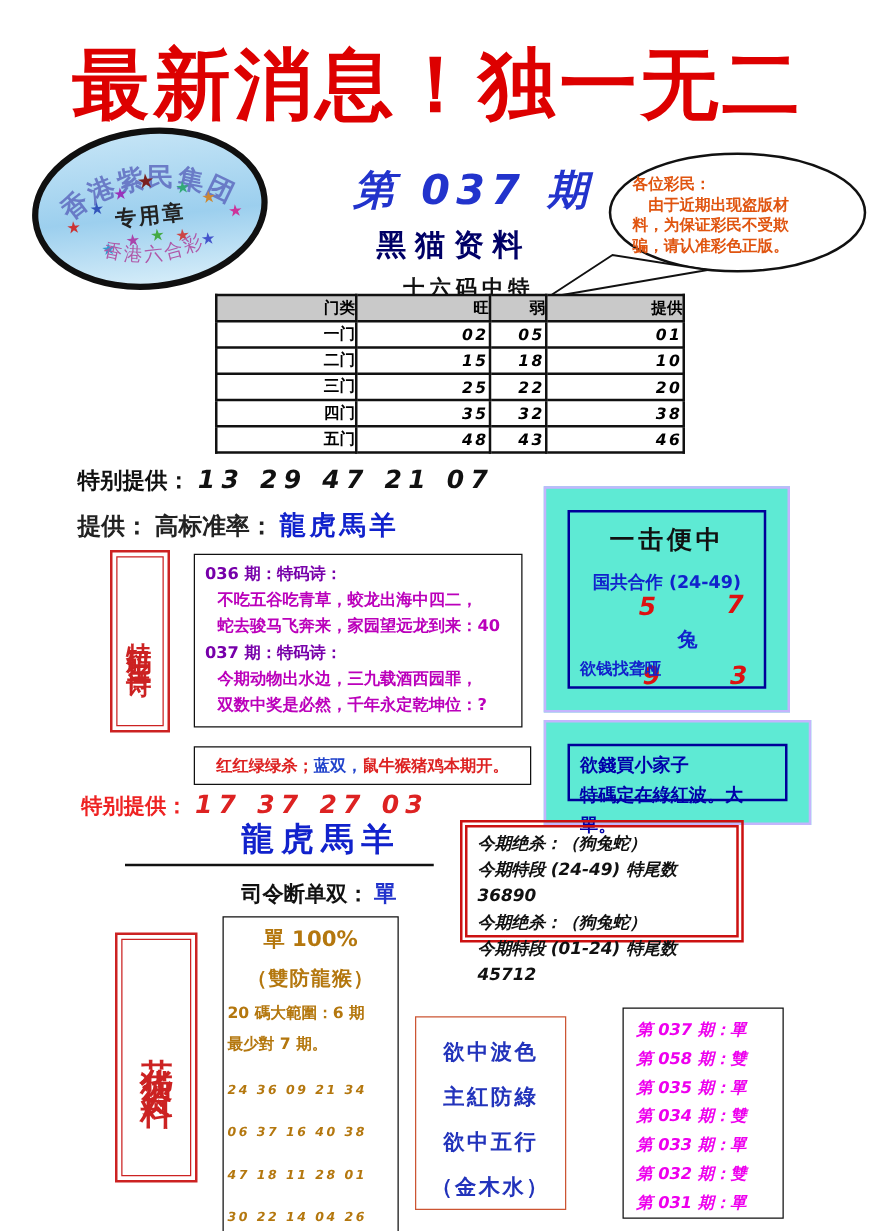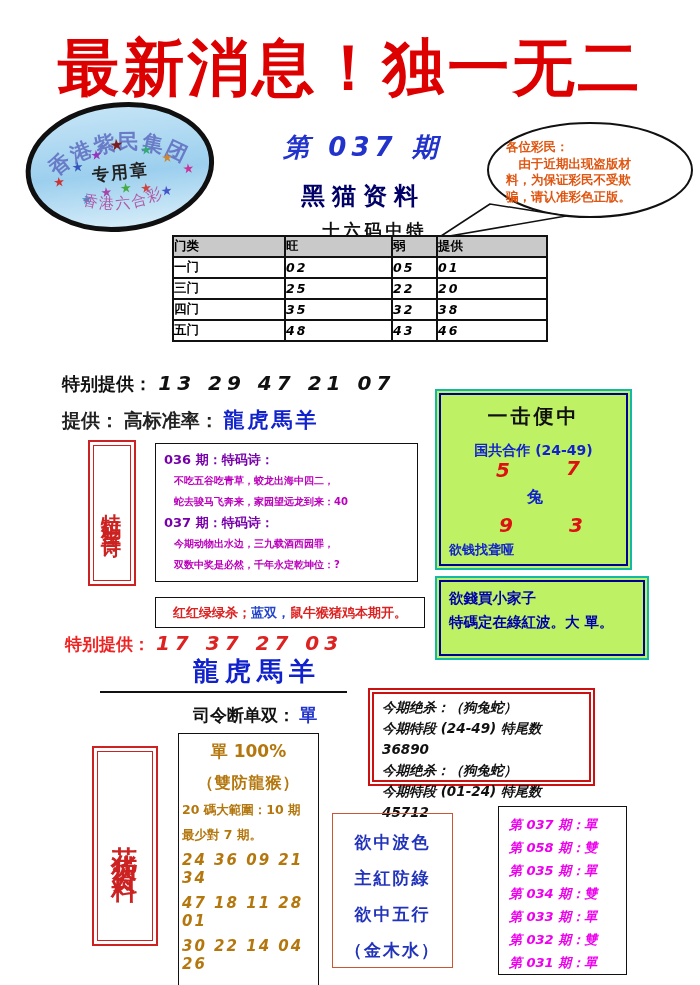--- a/index.html
+++ b/index.html
@@ -5,55 +5,55 @@
   * { margin:0; padding:0; box-sizing:border-box; }
   body { background:#ffffff; font-family:"DejaVu Sans","Liberation Sans",sans-serif; }
   .page { position:relative; width:700px; height:985px; background:#fff; overflow:hidden; margin:0 auto; }
 
   .main-title { position:absolute; top:26px; left:0; width:100%; text-align:center;
     font-family:"Liberation Serif","DejaVu Serif",serif; font-weight:bold;
     font-size:62px; color:#dd0000; letter-spacing:3px; }
 
   .stamp { position:absolute; left:22px; top:100px; transform:rotate(-6deg); }
 
-  .issue-line { position:absolute; left:228px; top:130px; width:270px; text-align:center;
-    font-size:26px; font-weight:bold; font-style:italic; color:#2233cc; letter-spacing:5px; }
+  .issue-line { position:absolute; left:244px; top:130px; width:270px; text-align:center;
+    font-size:33px; font-weight:bold; font-style:italic; color:#2233cc; letter-spacing:5px; }
   .brand-line { position:absolute; left:228px; top:180px; width:270px; text-align:center;
     font-size:24px; font-weight:bold; color:#000066; letter-spacing:7px; font-family:"Liberation Serif",serif; }
   .table-title { position:absolute; left:240px; top:219px; width:270px; text-align:center;
     font-size:17px; font-weight:bold; color:#111; letter-spacing:4px; }
 
   .bubble-svg { position:absolute; left:428px; top:120px; overflow:visible; }
   .bubble-text { position:absolute; left:506px; top:139px; width:172px;
     font-size:12.5px; font-weight:bold; color:#e05510; line-height:16.5px; }
 
   table.sixteen { position:absolute; left:172px; top:235px; border-collapse:collapse; table-layout:fixed; }
-  table.sixteen th, table.sixteen td { border:2px solid #111; height:21px; text-align:left;
+  table.sixteen th, table.sixteen td { border:2px solid #111; height:21px; text-align:right;
     font-size:12.5px; padding:0; }
   table.sixteen th { background:#c9c9c9; font-weight:bold; }
   table.sixteen td.cat { font-weight:bold; }
   .hand { font-style:italic; font-weight:bold; letter-spacing:2px; }
 
   .offer1 { position:absolute; left:62px; top:371px; font-size:18px; font-weight:bold; color:#111; }
   .offer1 .nums { font-size:20px; font-style:italic; letter-spacing:5px;margin-top:36px; }
   .provide { position:absolute; left:62px; top:406px; font-size:19px; color:#222;
     font-family:"Liberation Serif",serif; font-weight:600; }
   .provide .animals { font-family:"DejaVu Sans",sans-serif; color:#1122cc; font-weight:bold; font-size:21px; letter-spacing:3px; }
 
   .vbox { position:absolute; border:2px solid #cc2222; padding:3px; background:#fff; }
   .vbox .inner { border:1px solid #cc2222; width:100%; height:100%;
     display:flex; align-items:center; justify-content:center; }
   .vtext { writing-mode:vertical-rl; text-orientation:upright; color:#cc2222; font-weight:bold; }
 
   .poem-box { position:absolute; left:155px; top:443px; width:263px; height:139px;
     border:1.5px solid #111; padding:5px 8px; }
   .poem-box .hdr { color:#7700aa; font-weight:bold; font-size:13px; line-height:21px; }
-  .poem-box .ln { color:#bb00bb; font-weight:bold; font-size:10px; line-height:21px; padding-left:10px; }
-
-  .bluebox { position:absolute; border:2px solid #14b8a6; padding:2px; background:#bef264; }
+  .poem-box .ln { color:#bb00bb; font-weight:bold; font-size:13px; line-height:21px; padding-left:10px; }
+
+  .bluebox { position:absolute; border:2px solid #c4b5fd; padding:17px; background:#5eead4; }
   .bluebox .inner2 { border:2px solid #000099; width:100%; height:100%; position:relative; }
   .onehit { left:435px; top:389px; width:197px; height:181px; }
   .onehit .oh-title { text-align:center; font-size:20px; font-weight:bold; color:#111; margin-top:8px; letter-spacing:3px; }
   .onehit .oh-sub { text-align:center; font-size:14px; font-weight:bold; color:#1122cc; margin-top:12px; }
   .onehit .num { position:absolute; color:#dd1111; font-size:20px; font-weight:bold; font-style:italic; }
   .onehit .cen { position:absolute; color:#1122cc; font-size:16px; font-weight:bold; }
   .onehit .oh-foot { position:absolute; left:8px; bottom:5px; font-size:13px; font-weight:bold; color:#1122cc; }
 
   .tips { left:435px; top:576px; width:214px; height:84px; }
   .tips .inner2 { padding:4px 8px; }
@@ -73,23 +73,23 @@
 
   .commander { position:absolute; left:193px; top:703px; font-size:17px; font-weight:bold; color:#111;
     font-family:"Liberation Serif",serif; }
   .commander .val { color:#2233cc; font-size:18px; font-family:"DejaVu Sans",sans-serif; }
 
   .single-box { position:absolute; left:178px; top:733px; width:141px; height:283px;
     border:1.5px solid #111; padding:6px 3px; color:#b4770e; }
   .single-box .h1 { text-align:center; font-size:17px; font-weight:bold; }
   .single-box .h2 { text-align:center; font-size:16px; font-weight:bold; margin-top:10px; letter-spacing:1px; }
   .single-box .nt { font-size:12.5px; font-weight:bold; margin-top:8px; }
-  .single-box .nm { font-size:15px; font-weight:bold; font-style:italic; letter-spacing:2px; margin-top:7px; }
-
-  .period-box { position:absolute; left:368px; top:688px; width:227px; height:98px;
+  .single-box .nm { font-size:10px; font-weight:bold; font-style:italic; letter-spacing:2px; margin-top:23px; }
+
+  .period-box { position:absolute; left:368px; top:656px; width:227px; height:98px;
     border:2px solid #cc1111; padding:2px; }
   .period-box .inner3 { border:2px solid #cc1111; width:100%; height:100%; padding:3px 8px; }
   .period-box .pl { font-size:13.5px; font-weight:bold; color:#111; line-height:21px; font-style:italic; }
 
   .wave-box { position:absolute; left:332px; top:813px; width:121px; height:155px;
     border:1.5px solid #cc5533; text-align:center; padding-top:10px; }
   .wave-box .wl { color:#2233bb; font-weight:bold; font-size:17px; line-height:36px; letter-spacing:2px; }
 
   .history-box { position:absolute; left:498px; top:806px; width:129px; height:169px;
     border:1.5px solid #111; padding:6px 0 0 10px; }
@@ -170,20 +170,26 @@
       <th>弱</th>
       <th>提供</th>
     </tr>
     <tr>
       <td class="cat">一门</td>
       <td class="hand">02</td>
       <td class="hand">05</td>
       <td class="hand">01</td>
     </tr>
     <tr>
+      <td class="cat">二门</td>
+      <td class="hand">15</td>
+      <td class="hand">18</td>
+      <td class="hand">10</td>
+    </tr>
+    <tr>
       <td class="cat">三门</td>
       <td class="hand">25</td>
       <td class="hand">22</td>
       <td class="hand">20</td>
     </tr>
     <tr>
       <td class="cat">四门</td>
       <td class="hand">35</td>
       <td class="hand">32</td>
       <td class="hand">38</td>
@@ -257,23 +263,24 @@
   <div class="underline-bar"></div>
 
   <div class="commander">
     <span>司令断单双：</span>
     <span class="val">單</span>
   </div>
 
   <div class="single-box">
     <div class="h1">單 100%</div>
     <div class="h2">（雙防龍猴）</div>
-    <div class="nt">20 碼大範圍：10 期</div>
+    <div class="nt">20 碼大範圍：6 期</div>
     <div class="nt">最少對 7 期。</div>
     <div class="nm">24 36 09 21 34</div>
+    <div class="nm">06 37 16 40 38</div>
     <div class="nm">47 18 11 28 01</div>
     <div class="nm">30 22 14 04 26</div>
   </div>
 
   <div class="vbox cat-side">
     <div class="inner">
       <div class="vtext">花猫资料</div>
     </div>
   </div>
 

